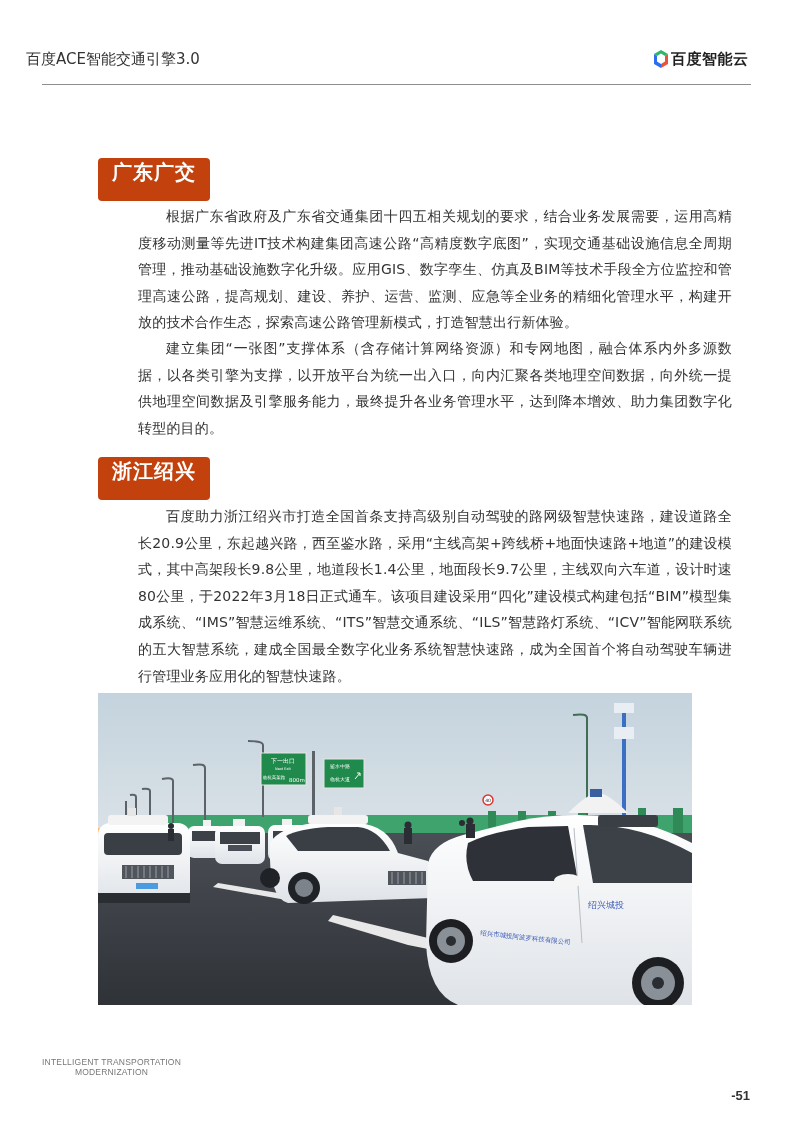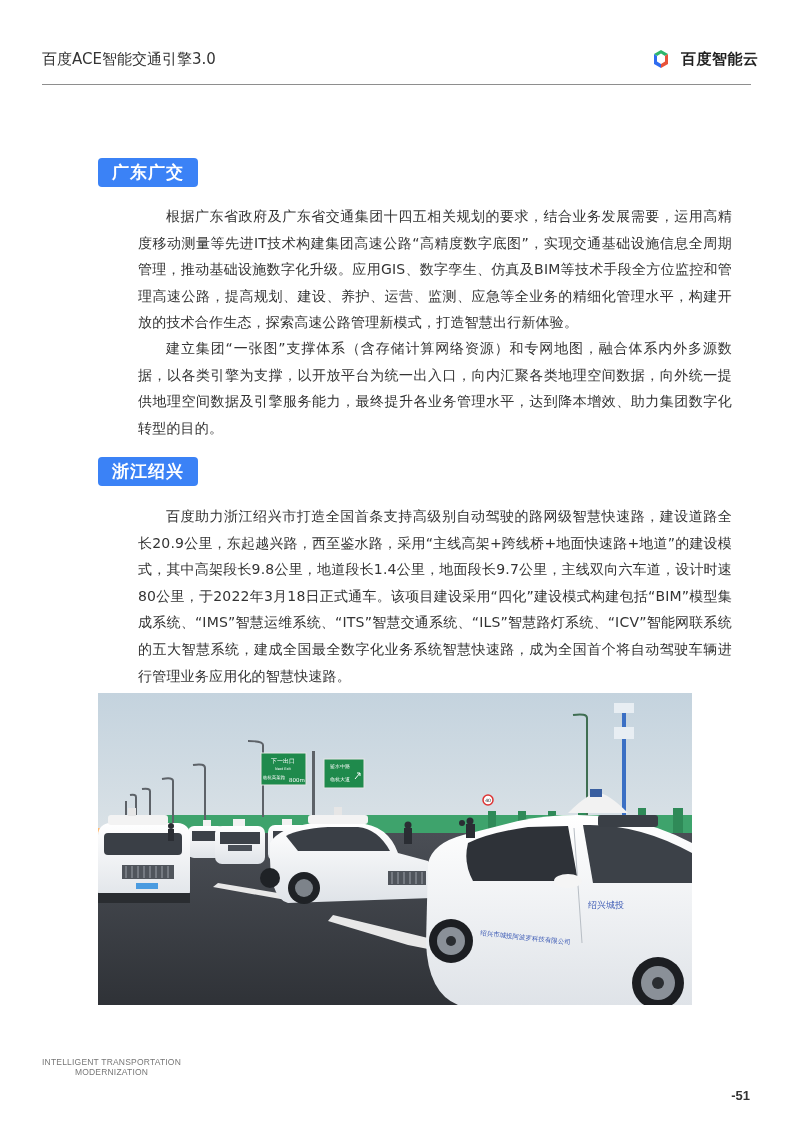--- a/index.html
+++ b/index.html
@@ -1,25 +1,25 @@
 <!DOCTYPE html>
 <html><head>
   <meta charset="utf-8">
   <style>
     * { margin: 0; padding: 0; box-sizing: border-box; }
     html, body { width: 793px; height: 1122px; background: #ffffff; overflow: hidden; }
     body { position: relative; font-family: "DejaVu Sans", "Liberation Sans", sans-serif; color: #333333; }
 
-    .header-title { position: absolute; left: 42px; top: 50px; font-size: 15px; color: #333; letter-spacing: 0px; font-weight: 500; }
+    .header-title { position: absolute; left: 26px; top: 50px; font-size: 15px; color: #333; letter-spacing: 0px; font-weight: 500; }
     .header-rule { position: absolute; left: 42px; top: 84px; width: 709px; height: 1px; background: #8e8e8e; }
-    .brand { position: absolute; left: 651px; top: 49px; display: flex; align-items: center; gap: 10px; }
+    .brand { position: absolute; left: 651px; top: 49px; display: flex; align-items: center; gap: 0; }
     .brand-logo { width: 20px; height: 20px; }
     .brand-name { font-size: 15px; font-weight: bold; color: #1f1f1f; letter-spacing: 0.5px; }
 
-    .section-badge { position: absolute; left: 98px; height: 29px; padding: 0 14px; background: #3b82f6; color: #fff; border-radius: 4px; font-size: 17px; font-weight: bold; line-height: 29px; letter-spacing: 1px; }
+    .section-badge { position: absolute; left: 98px; height: 43px; padding: 0 14px; background: #c2410c; color: #fff; border-radius: 4px; font-size: 20px; font-weight: bold; line-height: 29px; letter-spacing: 1px; }
     #badge-1 { top: 158px; }
     #badge-2 { top: 457px; }
 
     .para { position: absolute; left: 98px; width: 594px; font-size: 14px; line-height: 26.6px; color: #333; text-align: justify; text-indent: 28px; letter-spacing: 0.2px; margin-left: 40px; }
     #para-1 { top: 203px; }
     #para-2 { top: 335px; }
     #para-3 { top: 503px; }
 
     .photo { position: absolute; left: 98px; top: 693px; width: 594px; height: 312px; overflow: hidden; background: #fdba74; }
     .photo svg { display: block; }

